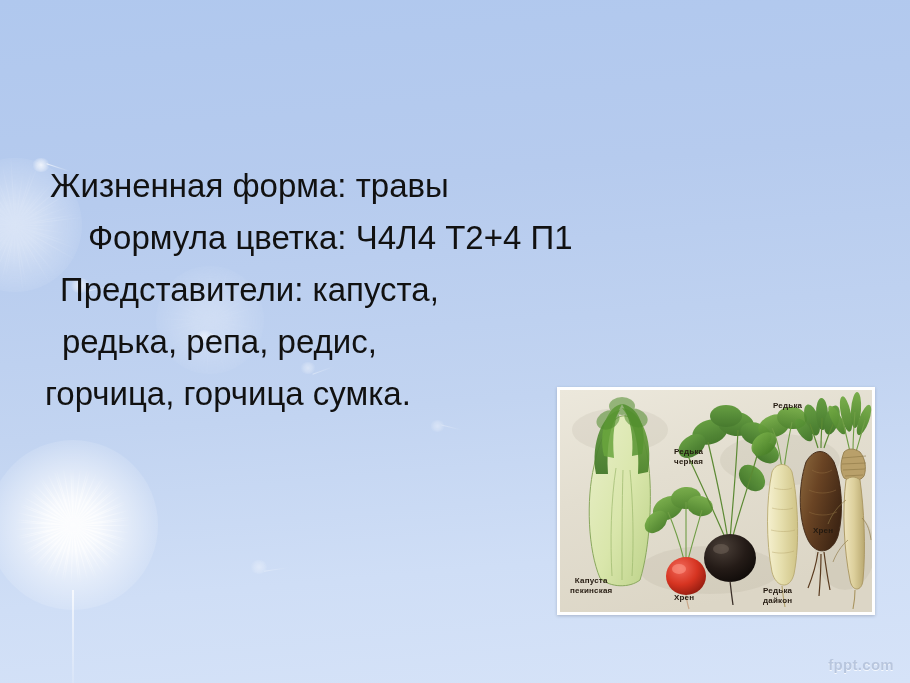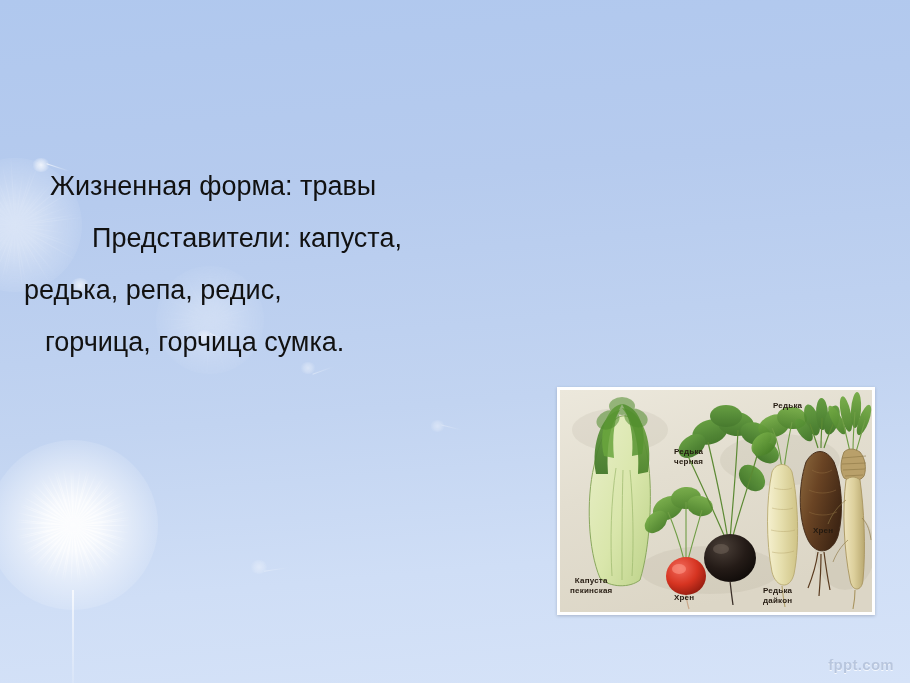--- a/index.html
+++ b/index.html
@@ -91,21 +91,21 @@
 
   
   #body-lines {
     position: absolute;
     left: 0;
     top: 160px;
     width: 560px;
   }
   .body-line {
     color: #111111;
-    font-size: 27px;
+    font-size: 33px;
     line-height: 52px;
     white-space: nowrap;
   }
 
   
   #veg-figure {
     position: absolute;
     left: 557px;
     top: 387px;
     width: 318px;
@@ -354,22 +354,23 @@
     </div>
     <div class="seed" style="left:250px; top:560px; width:42px; height:17px; opacity:0.38;">
       <div class="fluff" style="width:18px; height:14px;"></div>
       <div class="tail" style="left:14px; top:9px; width:24px; transform:rotate(-8deg);"></div>
     </div>
   </div>
 
 
   <div id="body-lines">
     <div class="body-line" style="padding-left: 50px;">Жизненная  форма: травы</div>
-    <div class="body-line" style="padding-left: 92px;">Представители: капуста,</div>
-    <div class="body-line" style="padding-left: 24px;">редька, репа, редис,</div>
+    <div class="body-line" style="padding-left: 88px;">Формула цветка: Ч4Л4 Т2+4 П1</div>
+    <div class="body-line" style="padding-left: 60px;">Представители: капуста,</div>
+    <div class="body-line" style="padding-left: 62px;">редька, репа, редис,</div>
     <div class="body-line" style="padding-left: 45px;">горчица, горчица сумка.</div>
   </div>
 
   <div id="veg-figure">
     <svg id="veg-canvas" viewBox="0 0 312 222" preserveAspectRatio="none">
       <defs>
         <linearGradient id="paperG" x1="0" y1="0" x2="0.4" y2="1">
           <stop offset="0%" stop-color="#ece8dc"></stop>
           <stop offset="45%" stop-color="#e3ded0"></stop>
           <stop offset="100%" stop-color="#dcd6c6"></stop>

